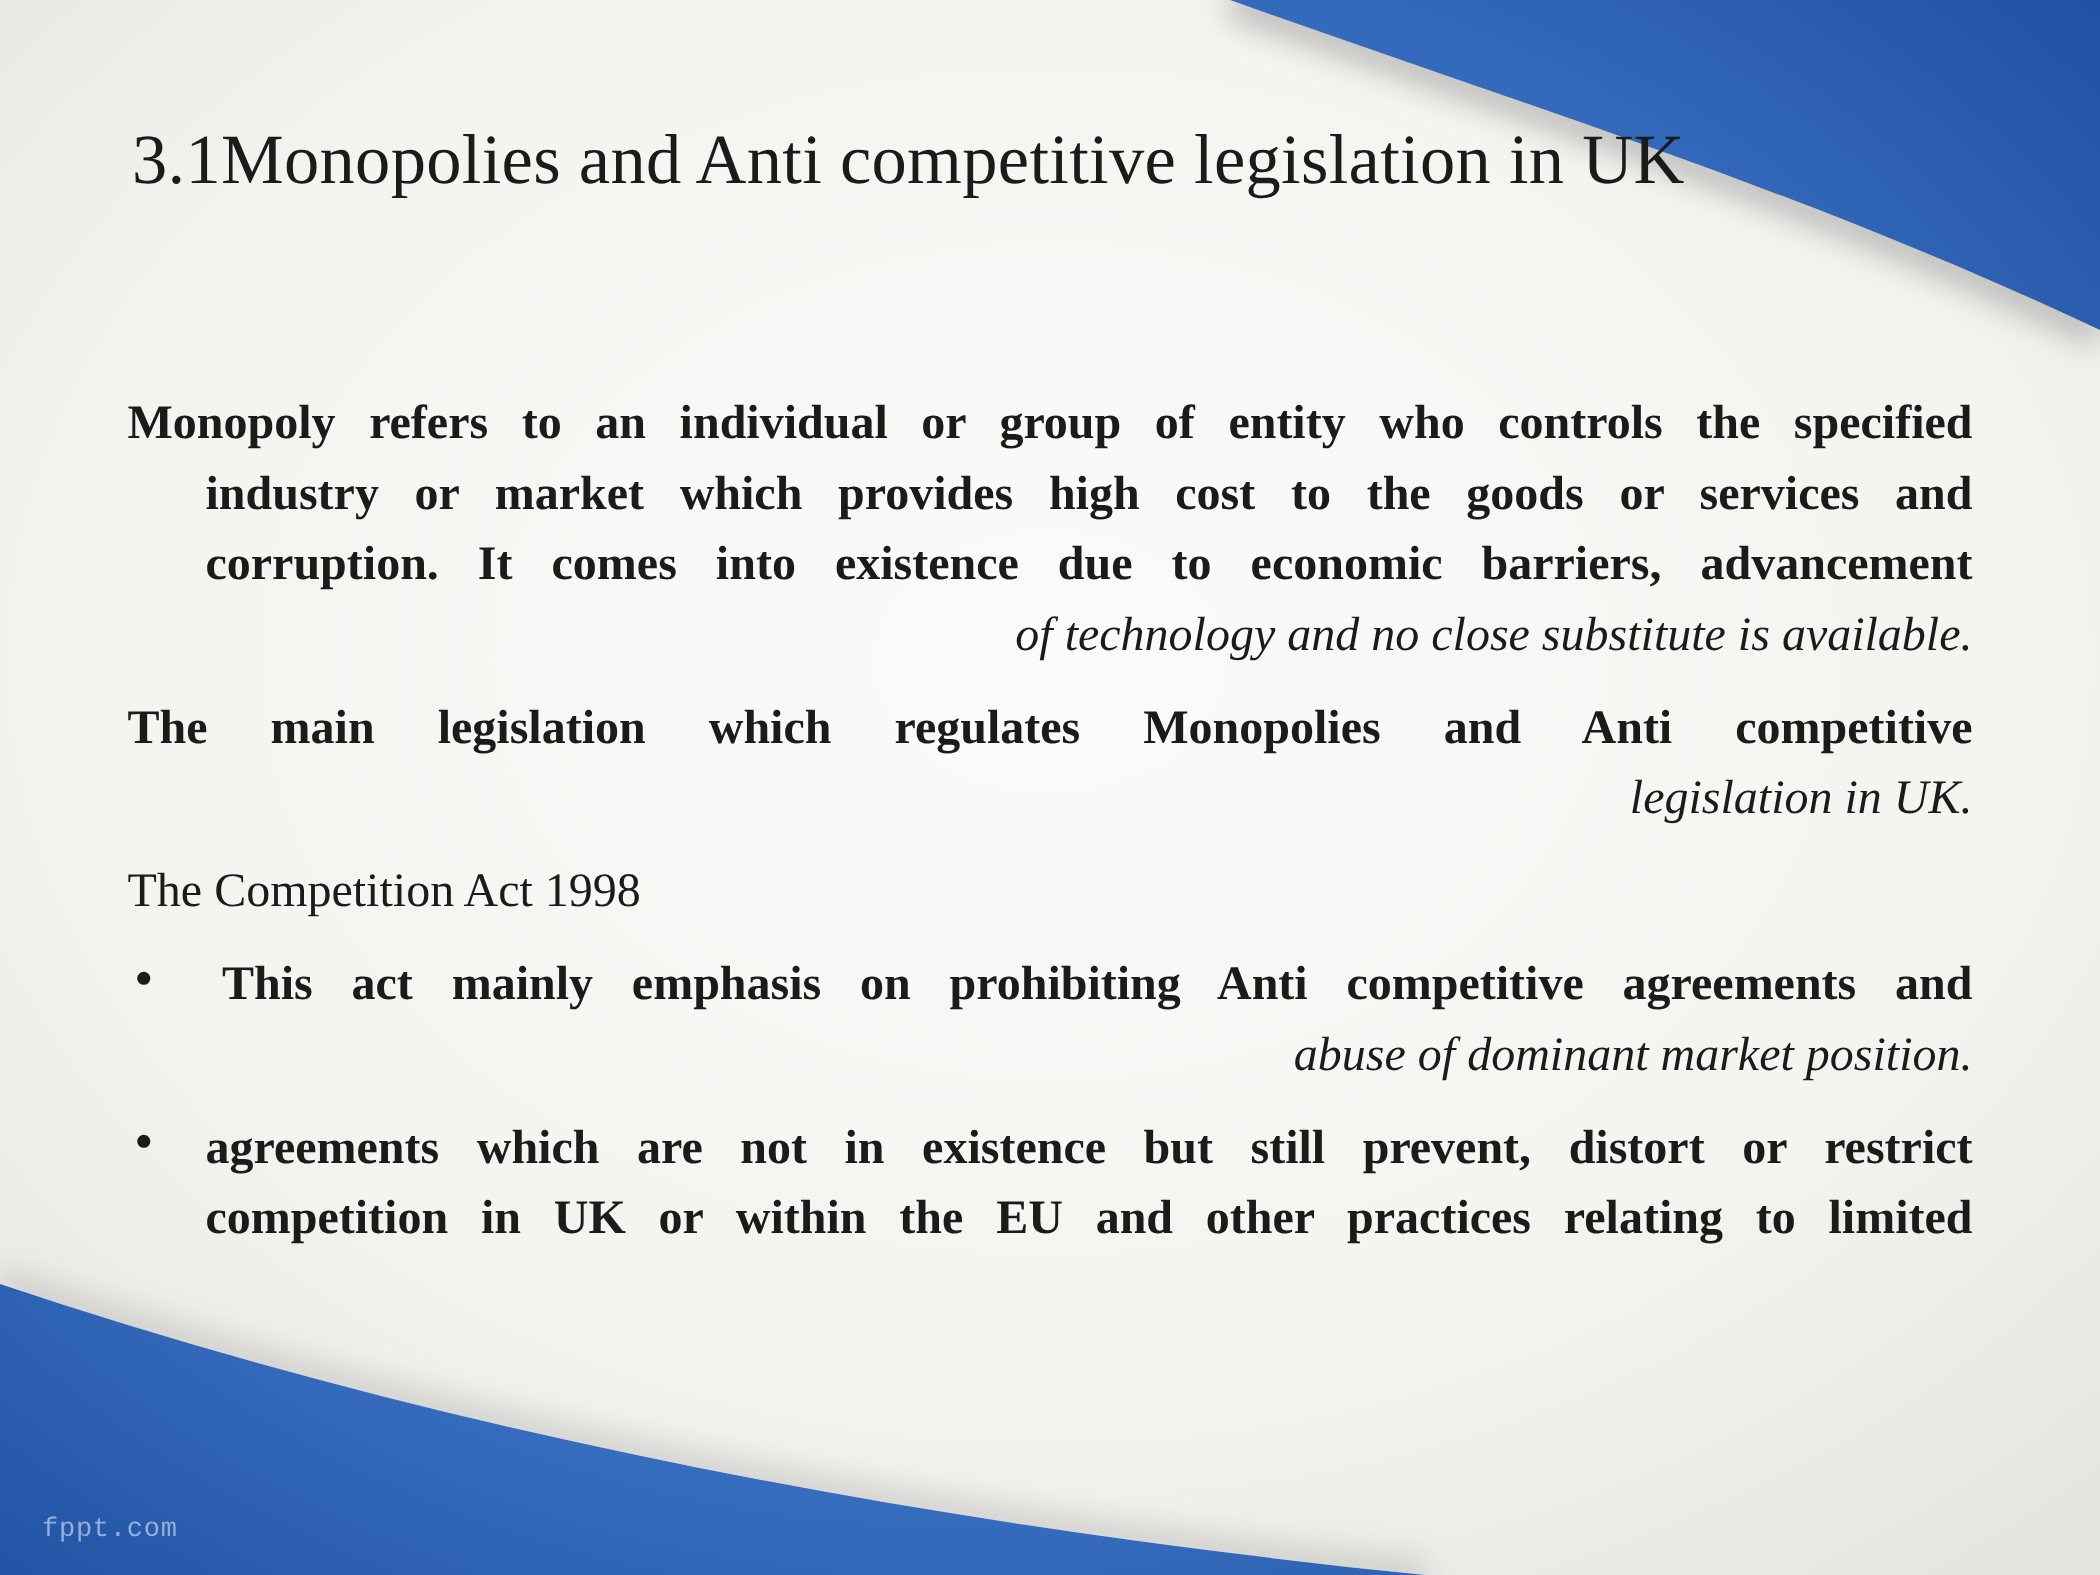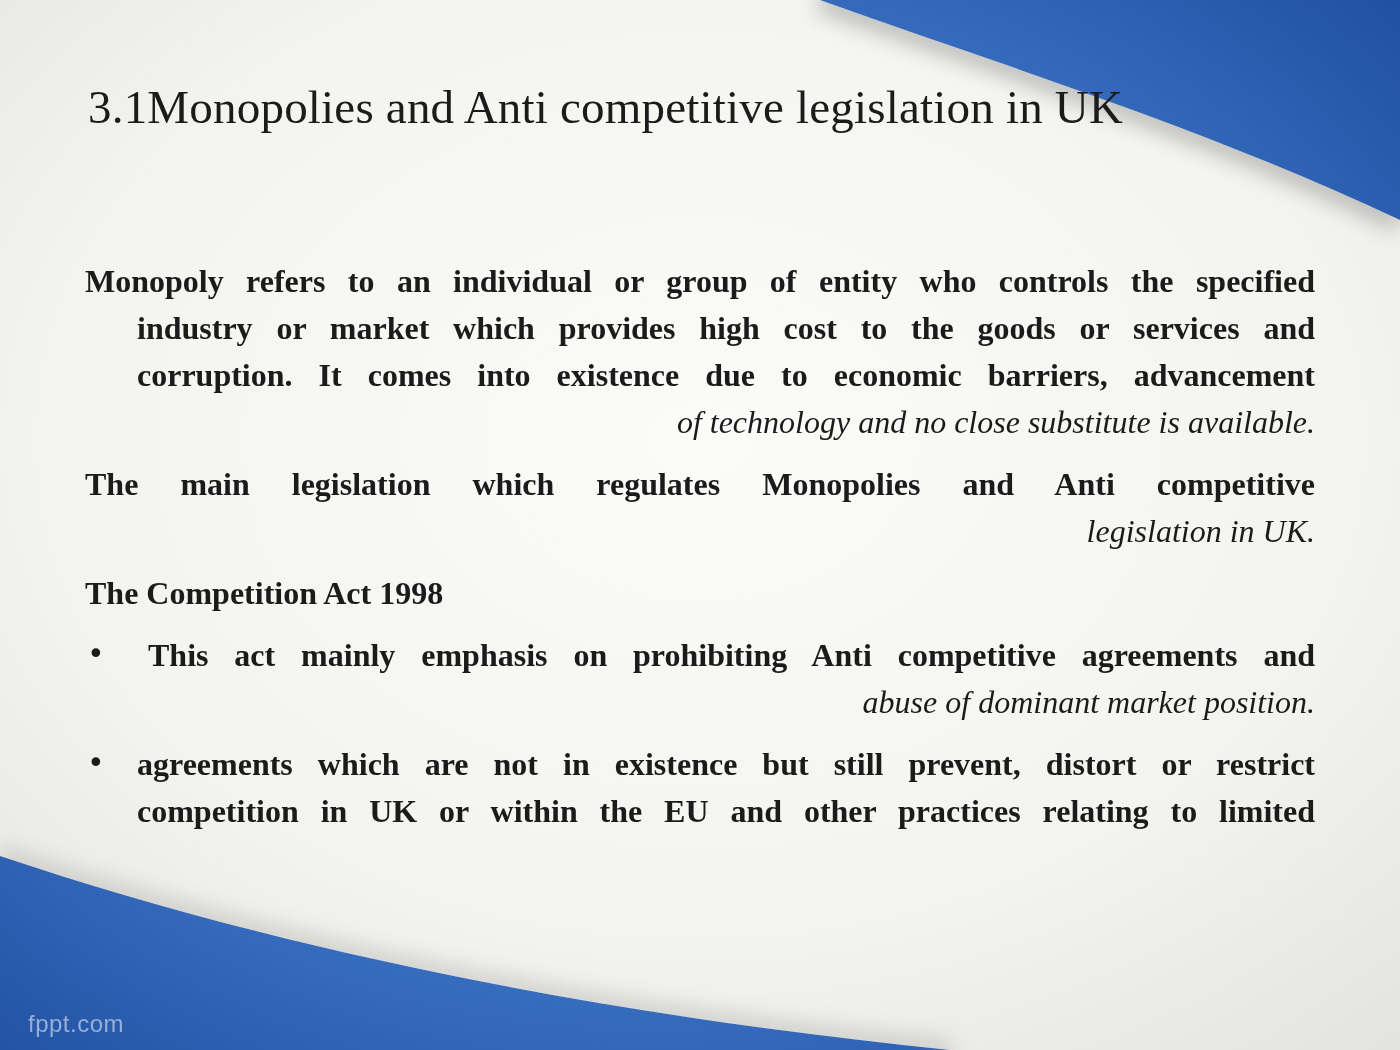--- a/index.html
+++ b/index.html
@@ -33,29 +33,29 @@
   .jline { text-align:justify; text-align-last:justify;font-weight:bold; }
   .line { text-align:right;font-style:italic; }
   .cont { padding-left:52px; }
   .bullet .first { padding-left:63px; }
   .marker {
     position:absolute; left:2px; top:-2px;
     font-size:30px; line-height:47px;
     font-family:"DejaVu Sans", sans-serif;
   }
   .heading {
-    font-weight:bold;
+    font-weight:normal;
     line-height:47px;
     margin:0 0 15px 0;
   }
   .watermark {
     position:absolute;
     left:28px; top:1010px;
-    font-family:Liberation Sans, sans-serif;
-    font-size:24px;
+    font-family:Liberation Mono, monospace;
+    font-size:18px;
     color:#a9bedf;
     opacity:0.85;
     letter-spacing:0.5px;
   }
 </style>
 </head>
 <body>
 
 <div class="slide">
 

